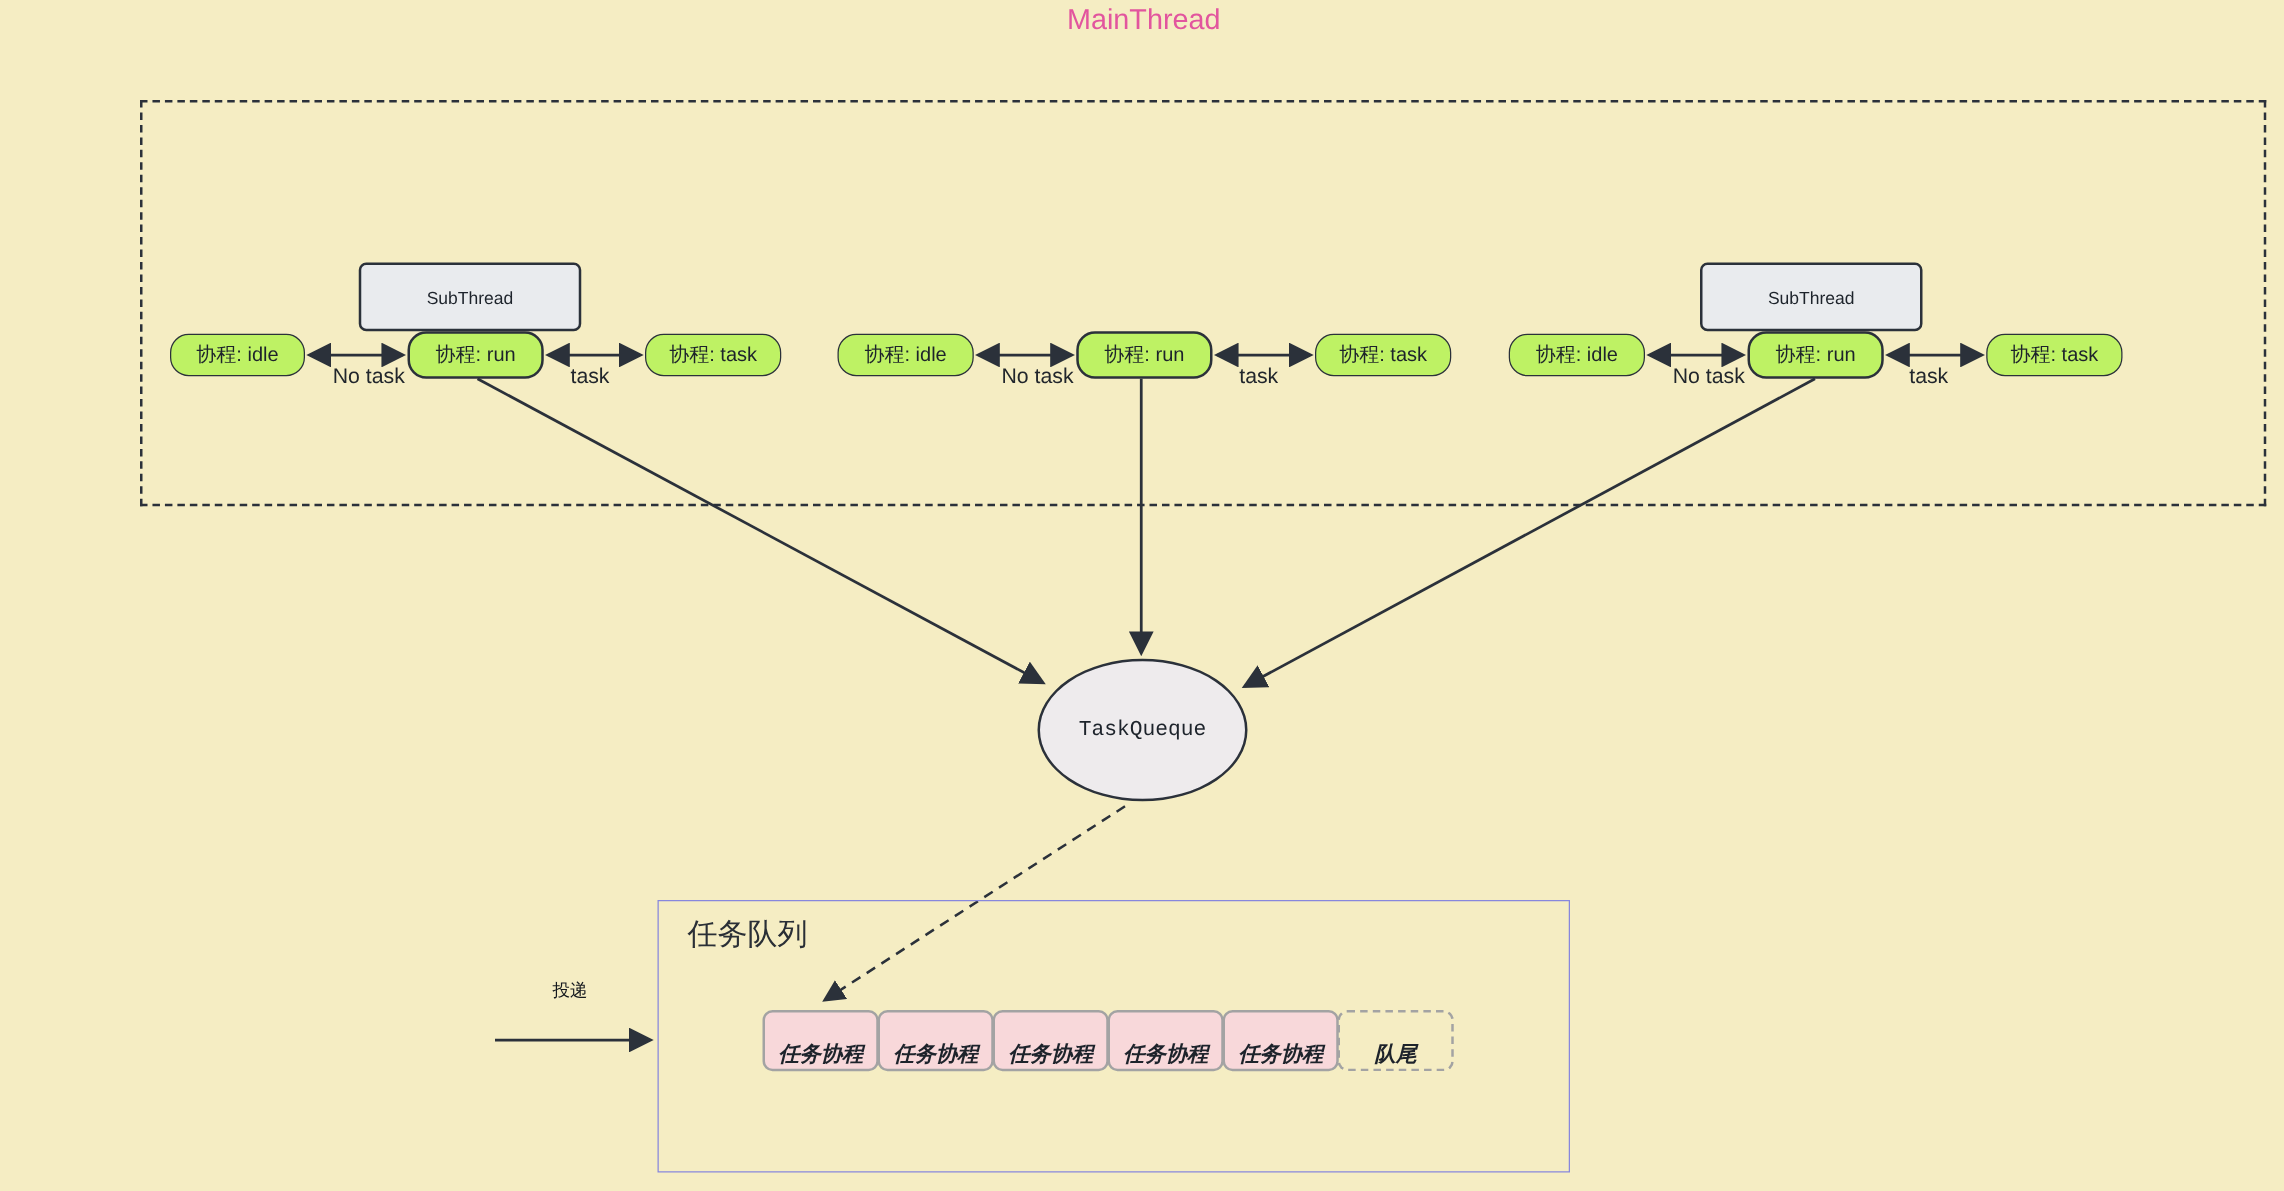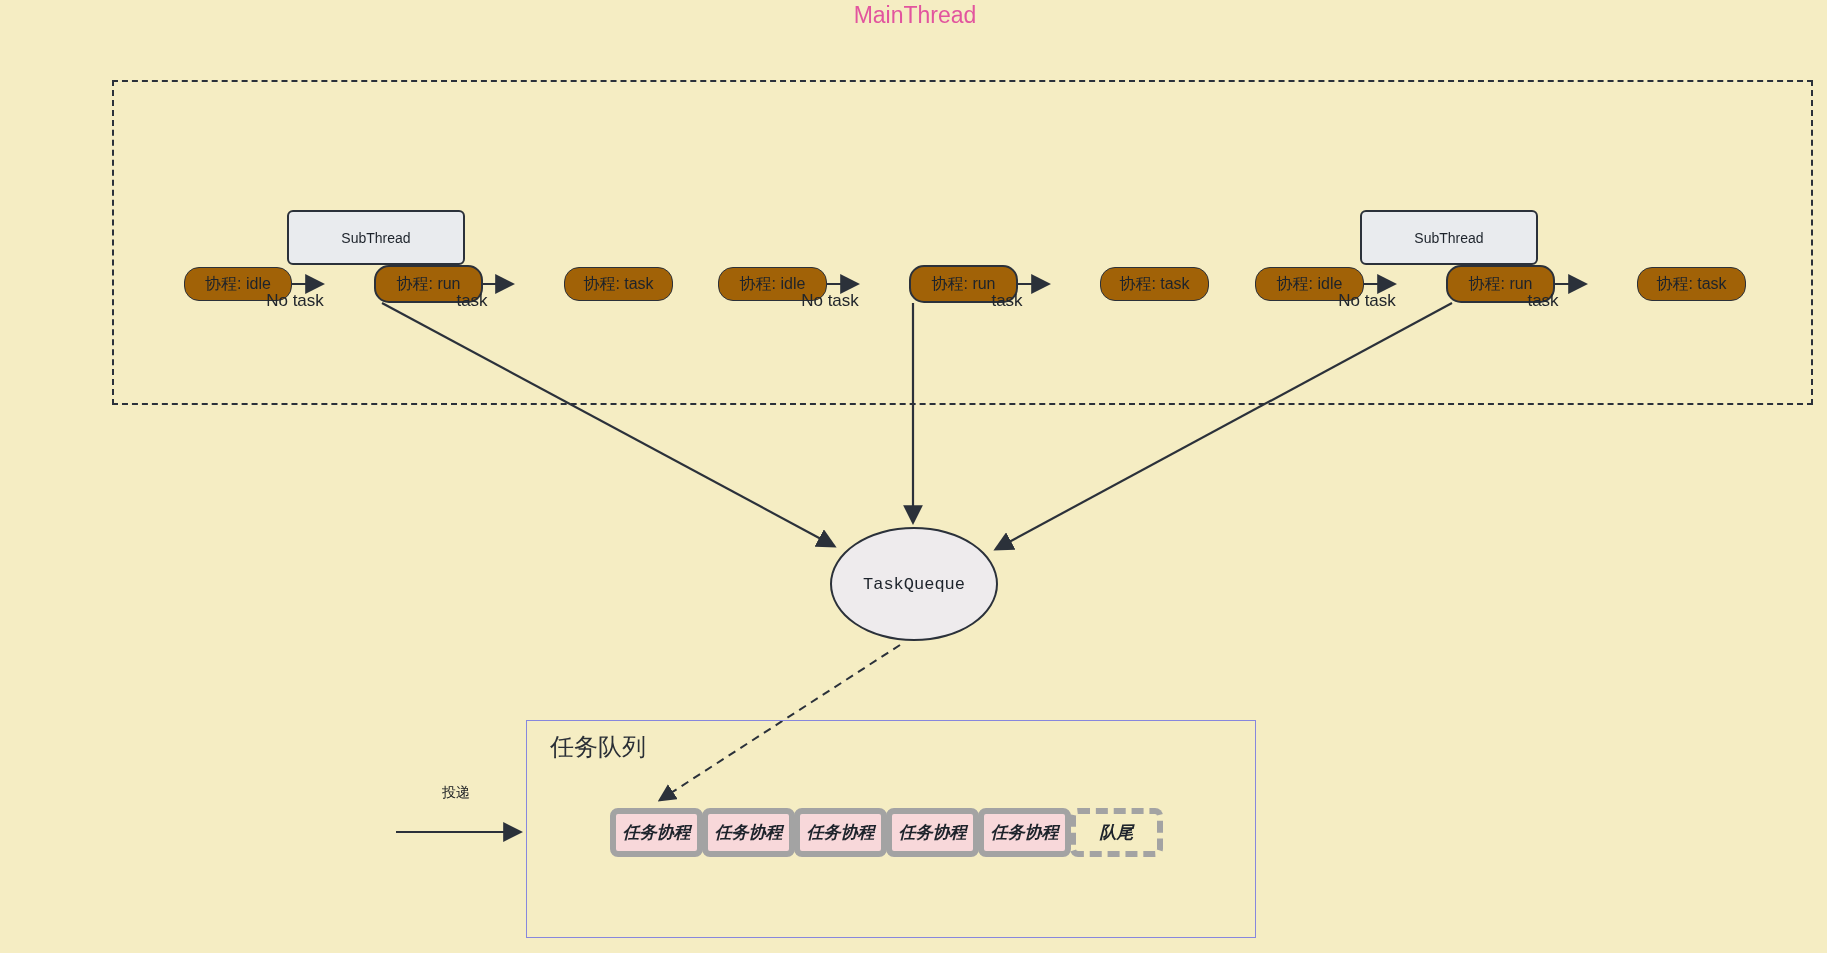--- a/index.html
+++ b/index.html
@@ -31,28 +31,27 @@
     background:#e9ebee;
     border:2px solid #2b313a;
     border-radius:6px;
     display:flex;align-items:center;justify-content:center;
     font-size:14px;color:#1d232b;
     box-sizing:border-box;
     z-index:2;
   }
   .coro-box{
     height:34px;
-    background:#a16207;
+    background:#bef264;
     border:1.6px solid #2b313a;
     border-radius:15px;
     display:flex;align-items:center;justify-content:center;
     font-size:16px;color:#1d232b;
     box-sizing:border-box;
     z-index:2;
-    margin-left:48px;
   }
   .coro-box.run{
     height:38px;
     border-width:2.4px;
   }
   .edge-label{
     transform:translateX(-50%);
     font-size:17px;color:#21262c;
     white-space:nowrap;
     z-index:2;
@@ -80,23 +79,23 @@
     z-index:2;
   }
   #queue-row{
     left:611px;top:808px;
     display:flex;
     z-index:2;
   }
   .queue-item{
     width:93px;height:49px;
     background:#f8d8da;
-    border:6px solid #a3a3a3;
+    border:2px solid #a3a3a3;
     border-radius:8px;
-    display:flex;align-items:center;justify-content:center;
+    display:flex;align-items:flex-end;justify-content:center;
     font-size:17px;font-weight:bold;font-style:italic;
     color:#1d232b;
     box-sizing:border-box;
     margin-left:-1px;
   }
   .queue-item.tail{
     background:transparent;
     border-style:dashed;
   }
   #ext-box{

